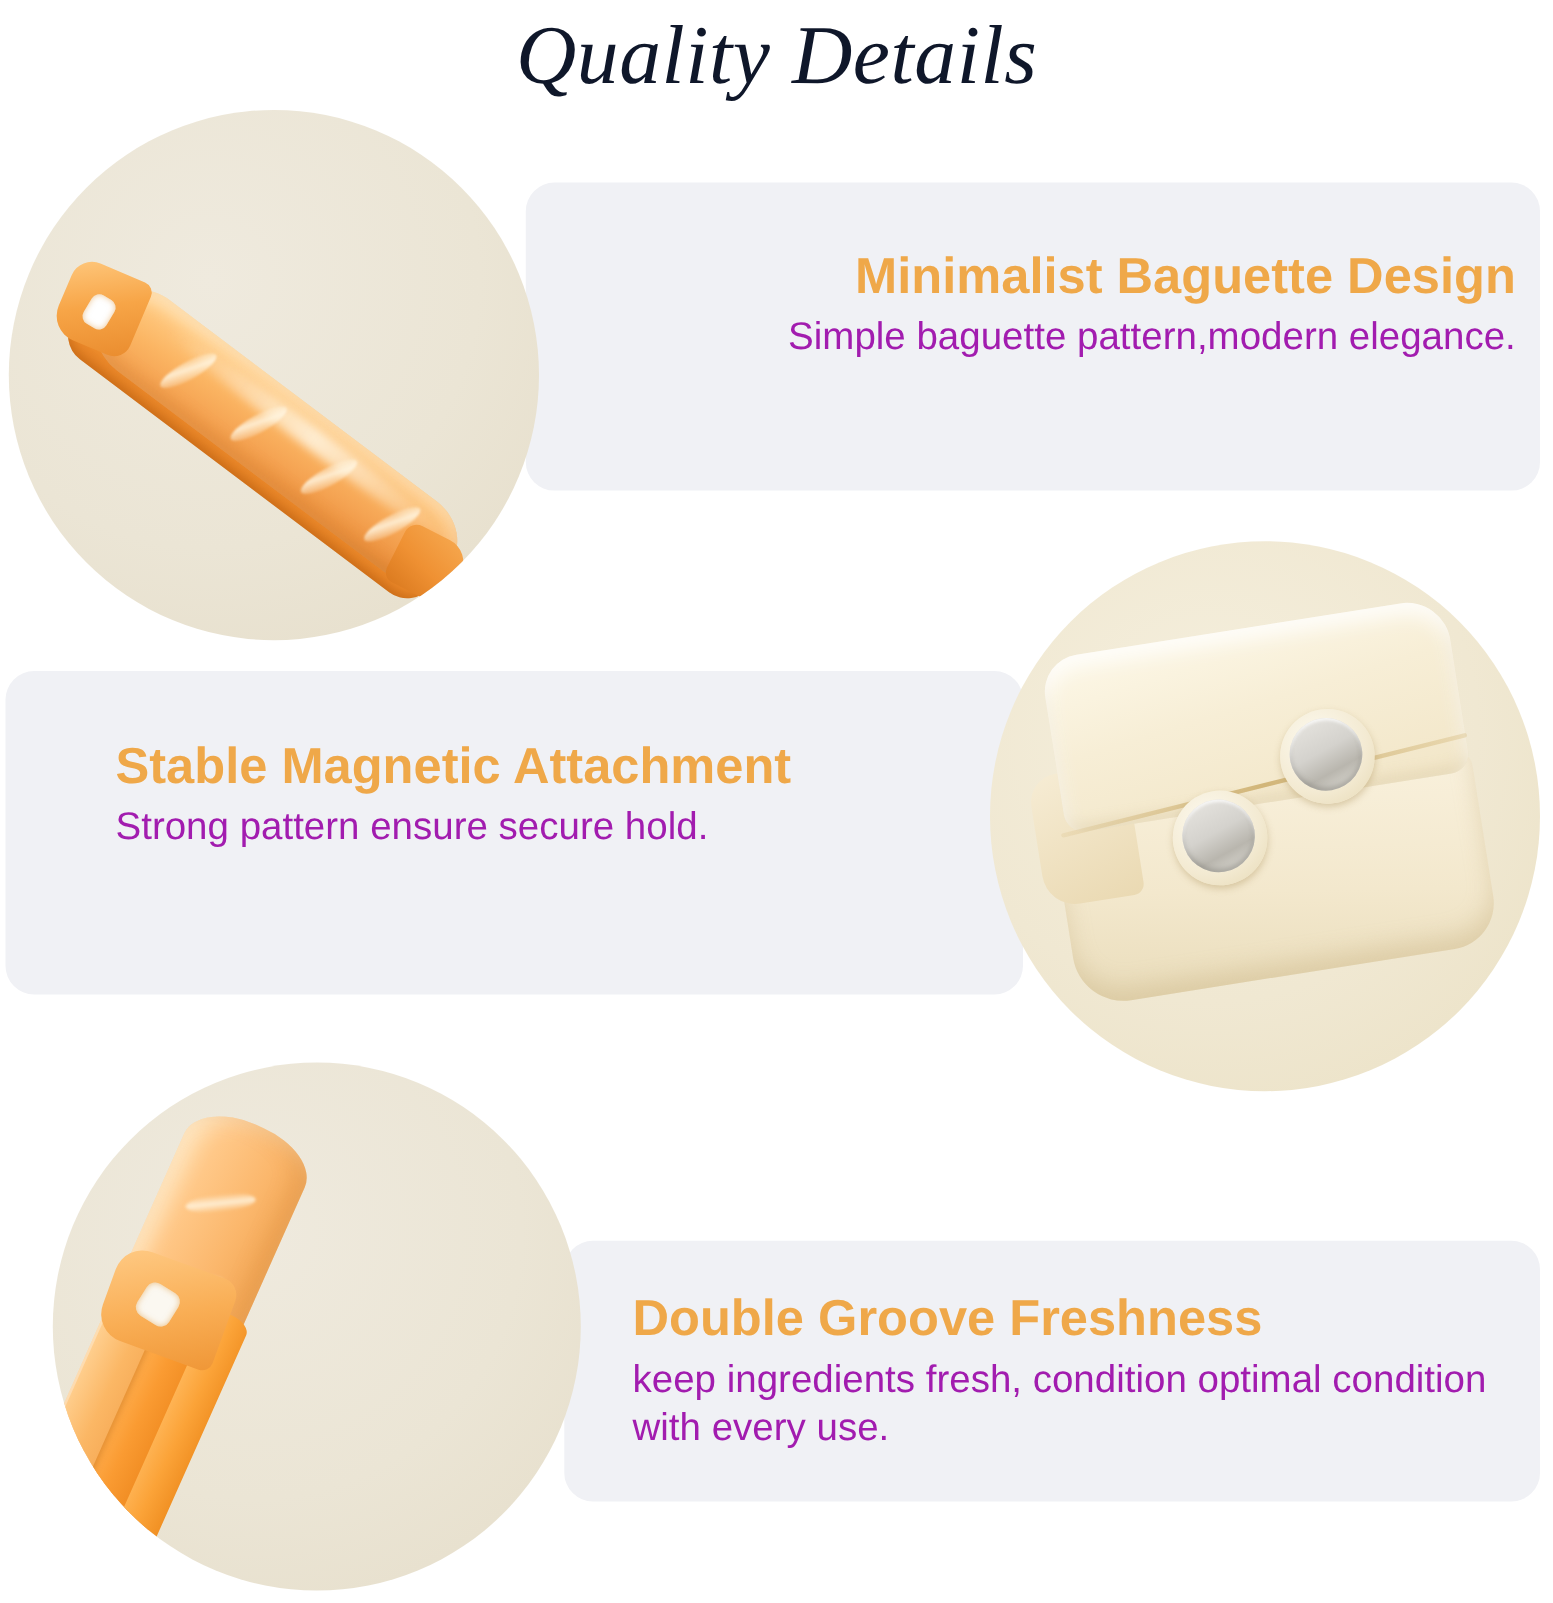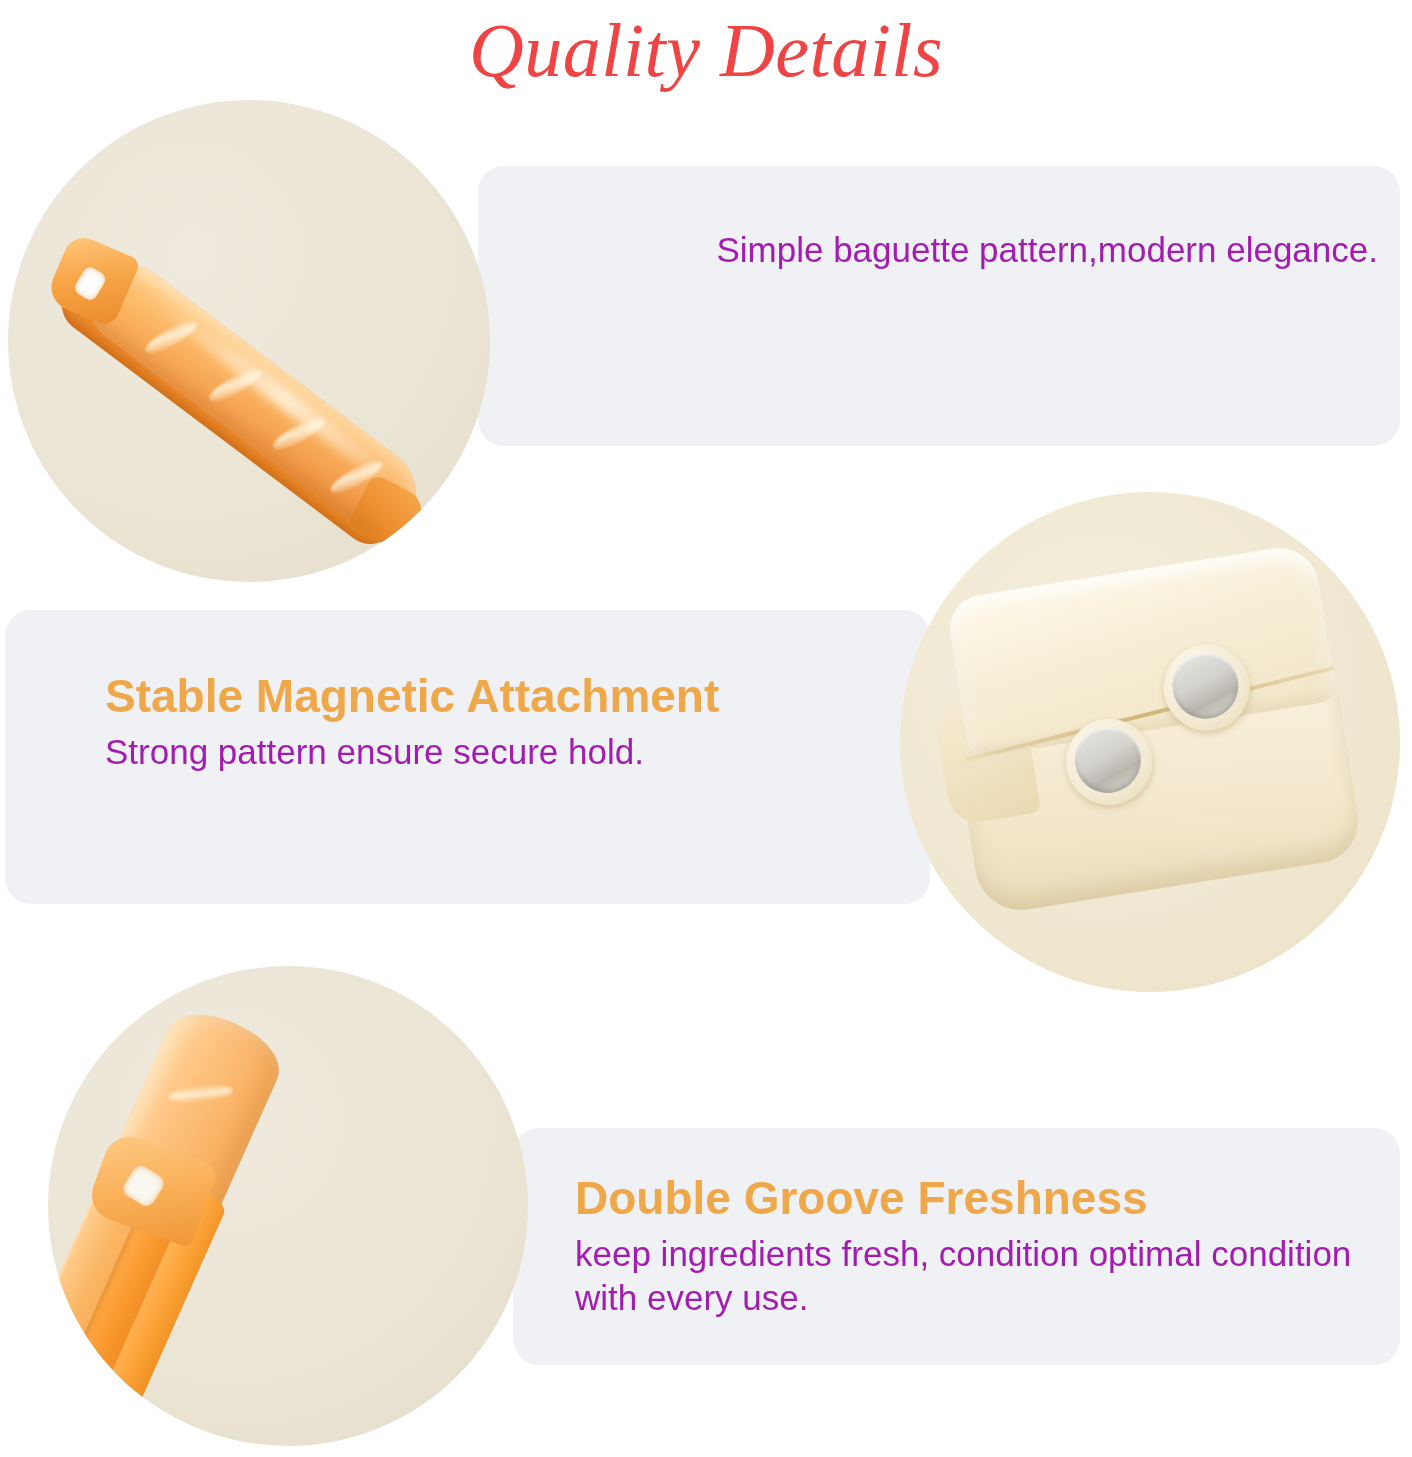--- a/index.html
+++ b/index.html
@@ -20,21 +20,21 @@
     position: absolute;
     top: 4px;
     left: 0;
     width: 1412px;
     text-align: center;
     font-family: "Liberation Serif", serif;
     font-style: italic;
     font-weight: 400;
     font-size: 76px;
     line-height: 92px;
-    color: #ef4444;
+    color: #0f172a;
     letter-spacing: 0.5px;
     white-space: nowrap;
   }
 
   
   .feature {
     position: absolute;
   }
 
   
@@ -299,20 +299,21 @@
 </style>
 </head>
 <body>
 
 <div class="page-title">Quality Details</div>
 
 <div class="feature">
 
   <div class="card" style="left:478px; top:166px; width:922px; height:280px;">
     <div class="card-inner" style="top:56px; right:22px; text-align:right;">
+      <div class="card-heading">Minimalist Baguette Design</div>
       <div class="card-sub">Simple baguette pattern,modern elegance.</div>
     </div>
   </div>
 
   <div class="photo-circle circle-bg-warm" style="left:8px; top:100px; width:482px; height:482px;">
     <div class="bag-closed">
       <div class="bag-base"></div>
       <div class="bag-body">
         <div class="glow-strip"></div>
         <div class="score" style="left:88px;  top:12px;"></div>

